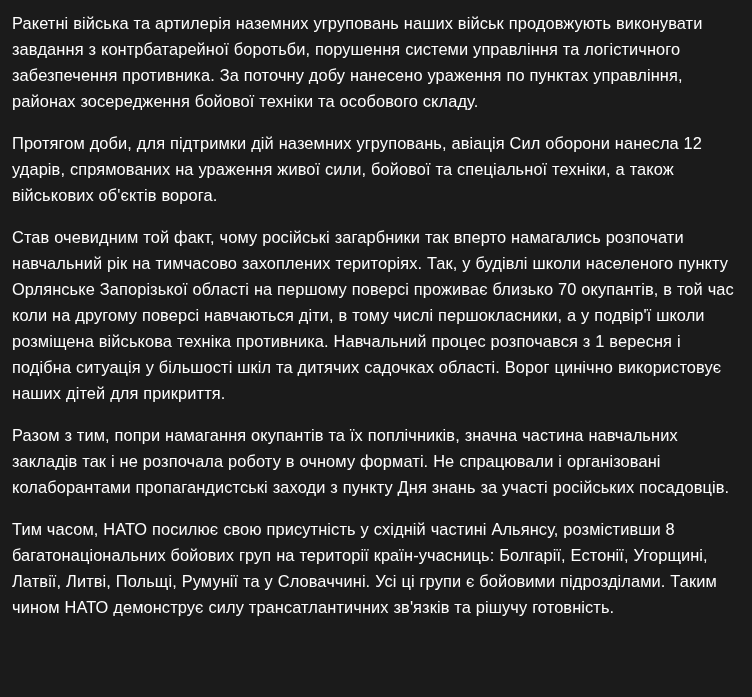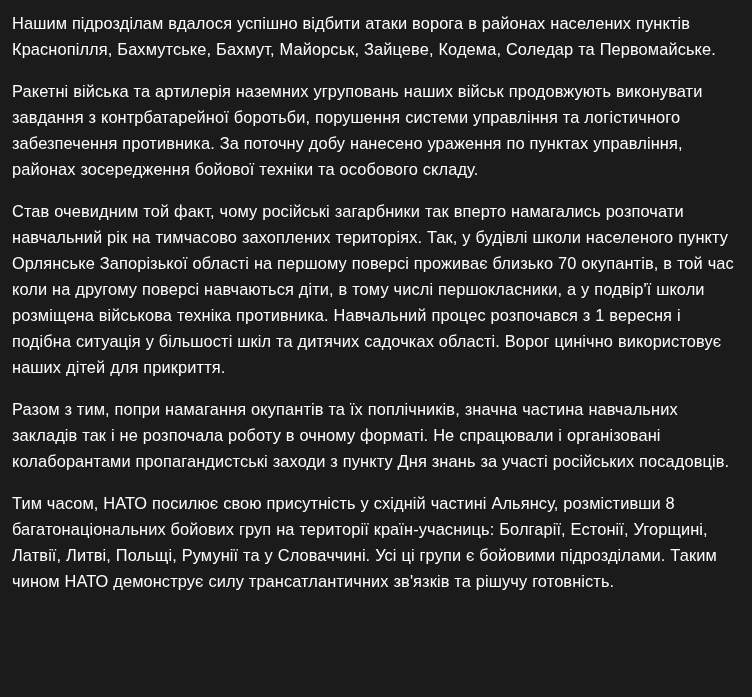--- a/index.html
+++ b/index.html
@@ -27,19 +27,19 @@
     word-spacing: 0.2px;
   }
   .para:last-child {
     margin-bottom: 0;
   }
 </style>
 </head>
 <body>
 
 <div id="message">
-  <p class="para">Нашим підрозділам вдалося успішно відбити атаки ворога в районах населених пунктів Краснопілля, Бахмутське, Бахмут, Майорськ, Зайцеве, Кодема, Соледар та Первомайське.</p>
   <p class="para">Ракетні війська та артилерія наземних угруповань наших військ продовжують виконувати завдання з контрбатарейної боротьби, порушення системи управління та логістичного забезпечення противника. За поточну добу нанесено ураження по пунктах управління, районах зосередження бойової техніки та особового складу.</p>
+  <p class="para">Протягом доби, для підтримки дій наземних угруповань, авіація Сил оборони нанесла 12 ударів, спрямованих на ураження живої сили, бойової та спеціальної техніки, а також військових об'єктів ворога.</p>
   <p class="para">Став очевидним той факт, чому російські загарбники так вперто намагались розпочати навчальний рік на тимчасово захоплених територіях. Так, у будівлі школи населеного пункту Орлянське Запорізької області на першому поверсі проживає близько 70 окупантів, в той час коли на другому поверсі навчаються діти, в тому числі першокласники, а у подвір'ї школи розміщена військова техніка противника. Навчальний процес розпочався з 1 вересня і подібна ситуація у більшості шкіл та дитячих садочках області. Ворог цинічно використовує наших дітей для прикриття.</p>
   <p class="para">Разом з тим, попри намагання окупантів та їх поплічників, значна частина навчальних закладів так і не розпочала роботу в очному форматі. Не спрацювали і організовані колаборантами пропагандистські заходи з пункту Дня знань за участі російських посадовців.</p>
   <p class="para">Тим часом, НАТО посилює свою присутність у східній частині Альянсу, розмістивши 8 багатонаціональних бойових груп на території країн-учасниць: Болгарії, Естонії, Угорщині, Латвії, Литві, Польщі, Румунії та у Словаччині. Усі ці групи є бойовими підрозділами. Таким чином НАТО демонструє силу трансатлантичних зв'язків та рішучу готовність.</p>
 
 </div>
 
 </body></html>

